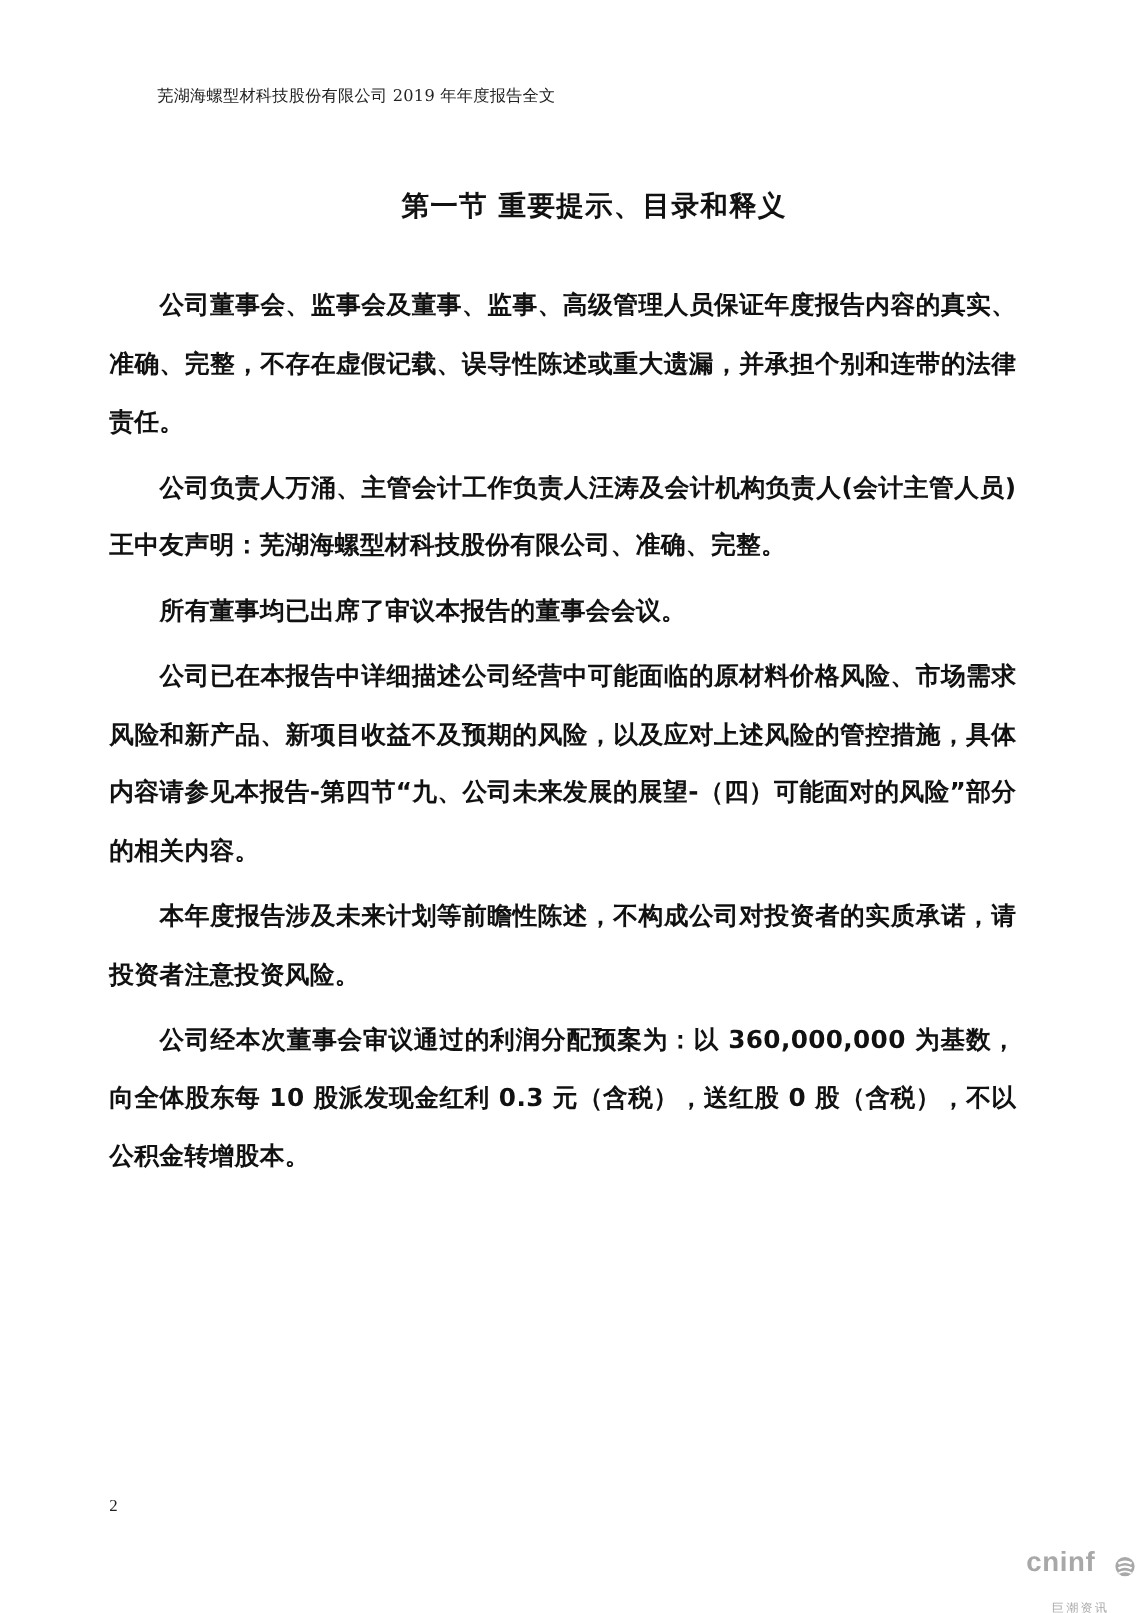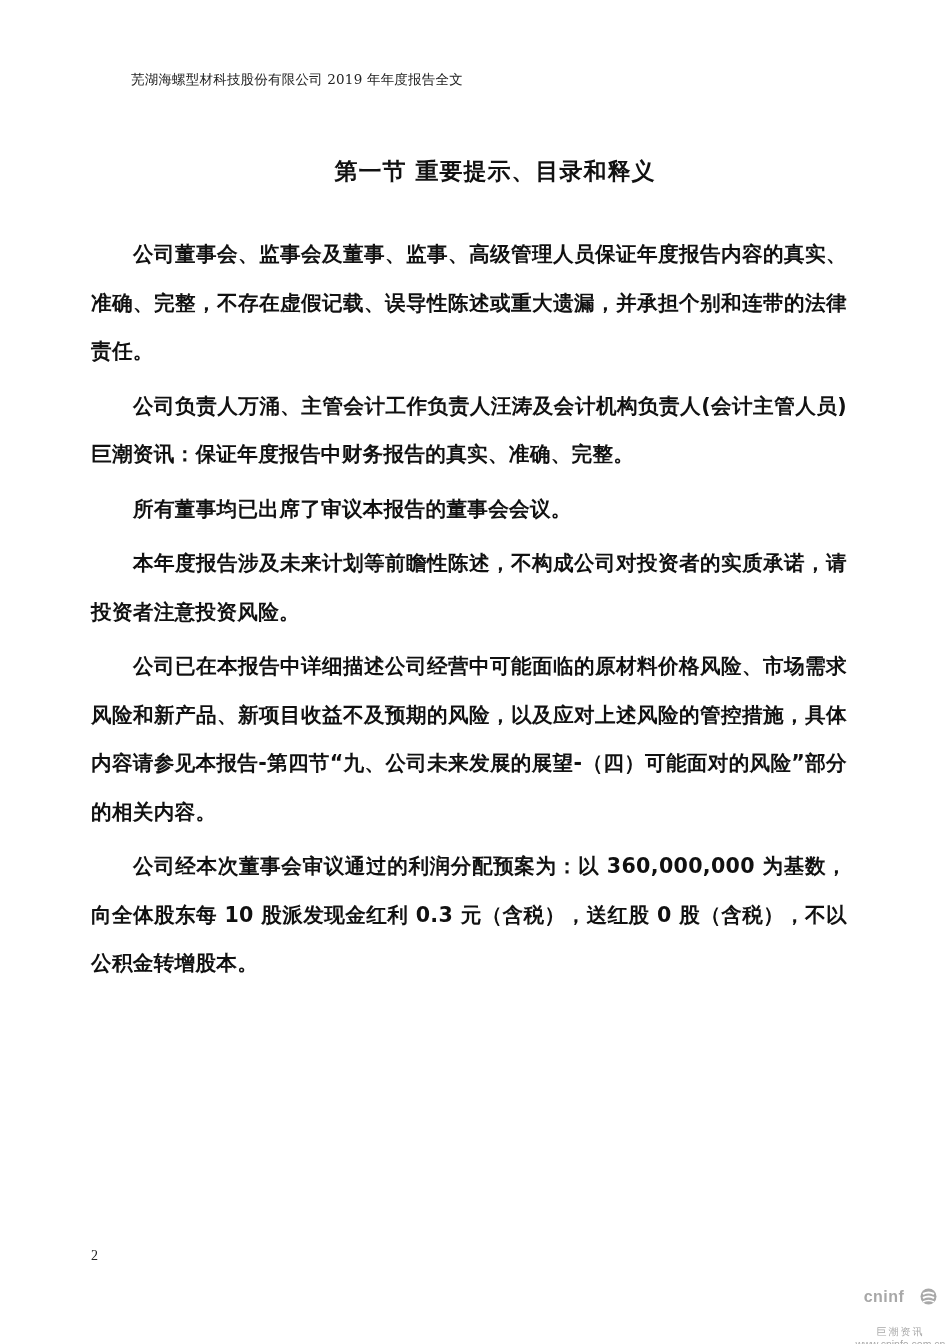--- a/index.html
+++ b/index.html
@@ -10,38 +10,38 @@
   .title { position: absolute; left: 0; width: 950px; top: 156px; text-align: center;
            font-size: 23px; font-weight: bold; font-family: "DejaVu Sans", sans-serif; letter-spacing: 1px; margin-left: 20px; }
   .body { position: absolute; left: 91px; width: 768px; top: 230px; }
   .para { font-size: 20.6px; line-height: 48.5px; margin: 0 12px 6px 0; text-indent: 42px;
           text-align: justify; text-align-last: left; font-family: "DejaVu Sans", sans-serif;
           font-weight: bold; letter-spacing: 0.3px; }
   .page-num { position: absolute; left: 91px; top: 1248px; font-size: 14px; color: #222;
               font-family: "Liberation Serif", serif; }
   .watermark { position: absolute; left: 853px; top: 1288px; width: 95px; color: #a8a8a8;
                font-family: "Liberation Sans", sans-serif; text-align: center; }
-  .wm-logo { font-size: 16px; font-weight: bold; letter-spacing: 0.5px; display: flex; align-items: flex-start; justify-content: center; gap: 16px; }
+  .wm-logo { font-size: 23px; font-weight: bold; letter-spacing: 0.5px; display: flex; align-items: center; justify-content: center; gap: 16px; }
   .wm-cn { font-size: 10px; line-height: 12px; letter-spacing: 2px; margin-top: 20px; }
   .wm-url { font-size: 10.5px; line-height: 12px; }
   .wm-icon { display: inline-block; width: 17px; height: 17px; }
 </style>
 </head>
 <body>
 
 <div class="header">芜湖海螺型材科技股份有限公司 2019 年年度报告全文</div>
 
 <div class="title">第一节  重要提示、目录和释义</div>
 
 <div class="body">
   <p class="para">公司董事会、监事会及董事、监事、高级管理人员保证年度报告内容的真实、准确、完整，不存在虚假记载、误导性陈述或重大遗漏，并承担个别和连带的法律责任。</p>
-  <p class="para">公司负责人万涌、主管会计工作负责人汪涛及会计机构负责人(会计主管人员)巨潮资讯：保证年度报告中财务报告的真实、准确、完整。</p>
+  <p class="para">公司负责人万涌、主管会计工作负责人汪涛及会计机构负责人(会计主管人员)王中友声明：芜湖海螺型材科技股份有限公司、准确、完整。</p>
   <p class="para">所有董事均已出席了审议本报告的董事会会议。</p>
+  <p class="para">公司已在本报告中详细描述公司经营中可能面临的原材料价格风险、市场需求风险和新产品、新项目收益不及预期的风险，以及应对上述风险的管控措施，具体内容请参见本报告-第四节“九、公司未来发展的展望-（四）可能面对的风险”部分的相关内容。</p>
   <p class="para">本年度报告涉及未来计划等前瞻性陈述，不构成公司对投资者的实质承诺，请投资者注意投资风险。</p>
-  <p class="para">公司已在本报告中详细描述公司经营中可能面临的原材料价格风险、市场需求风险和新产品、新项目收益不及预期的风险，以及应对上述风险的管控措施，具体内容请参见本报告-第四节“九、公司未来发展的展望-（四）可能面对的风险”部分的相关内容。</p>
   <p class="para">公司经本次董事会审议通过的利润分配预案为：以 360,000,000 为基数，向全体股东每 10 股派发现金红利 0.3 元（含税），送红股 0 股（含税），不以公积金转增股本。</p>
 </div>
 
 <div class="page-num">2</div>
 
 <div class="watermark">
   <div class="wm-logo">
     <span>cninf</span>
     <span class="wm-icon">
       <svg width="17" height="17" viewBox="0 0 17 17">

